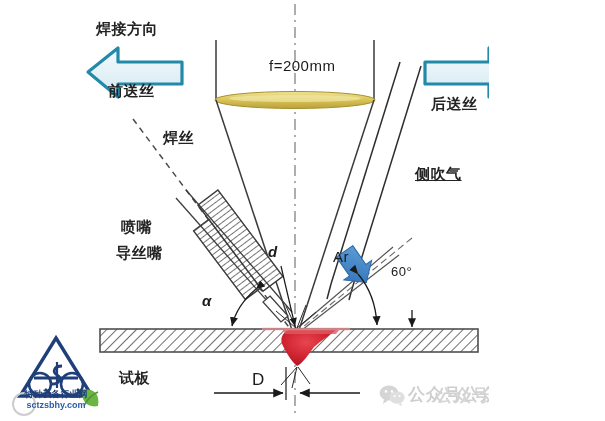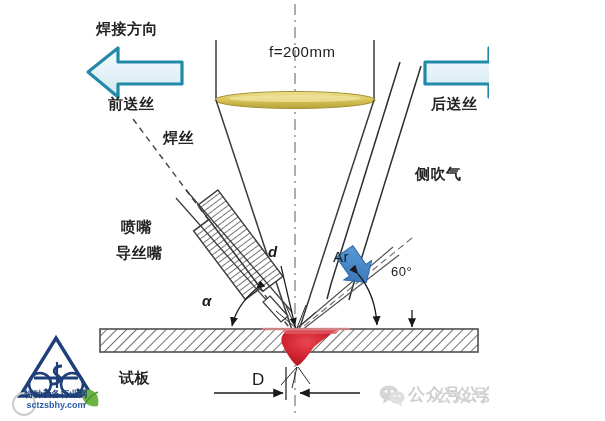--- a/index.html
+++ b/index.html
@@ -256,36 +256,36 @@
       <path d="M88,72 L118,48 L118,62 L182,62 L182,84 L118,84 L118,97 Z" fill="url(#blueArrowGrad)" stroke="#2389a8" stroke-width="3.2" stroke-linejoin="round"></path>
     </g>
 
     <g>
       <path d="M519,72 L489,48 L489,62 L425,62 L425,84 L489,84 L489,97 Z" fill="url(#blueArrowGrad)" stroke="#2389a8" stroke-width="3.2" stroke-linejoin="round"></path>
     </g>
   </svg>
 
   <div class="lbl lbl-cn" style="left:96px; top:20px;">焊接方向</div>
 
-  <div class="lbl lbl-cn" style="left:108px; top:95px;text-align:right;">前送丝</div>
+  <div class="lbl lbl-cn" style="left:108px; top:82px;text-align:right;">前送丝</div>
 
   <div class="lbl lbl-cn" style="left:431px; top:95px;text-align:center;">后送丝</div>
 
   <div class="lbl lbl-cn" style="left:163px; top:129px;">焊丝</div>
 
   <div class="lbl lbl-cn" style="left:121px; top:218px;">喷嘴</div>
 
   <div class="lbl lbl-cn" style="left:116px; top:244px;">导丝嘴</div>
 
-  <div class="lbl lbl-cn" style="left:415px; top:165px;">侧吹气</div>
+  <div class="lbl lbl-cn" style="left:415px; top:165px;text-decoration:underline;">侧吹气</div>
 
   <div class="lbl lbl-cn" style="left:119px; top:369px;font-family:Liberation Mono, monospace;">试板</div>
 
 
-  <div class="lbl lbl-lat" style="left:269px; top:43px;text-align:center;">f=200mm</div>
+  <div class="lbl lbl-lat" style="left:269px; top:57px;text-align:center;">f=200mm</div>
 
   <div class="lbl lbl-lat" style="left:333px; top:248px;">Ar</div>
 
   <div class="lbl lbl-ital" style="left:202px; top:292px;">α</div>
 
   <div class="lbl lbl-ang" style="left:391px; top:264px;">60°</div>
 
   <div class="lbl lbl-ital" style="left:268px; top:243px;">d</div>
 
   <div class="lbl lbl-lat" style="left:252px; top:370px; font-size:17px;">D</div>

